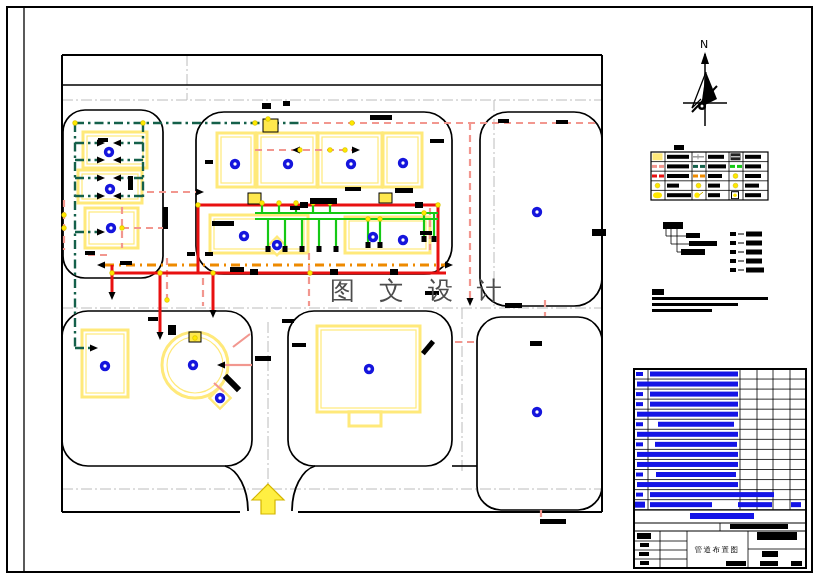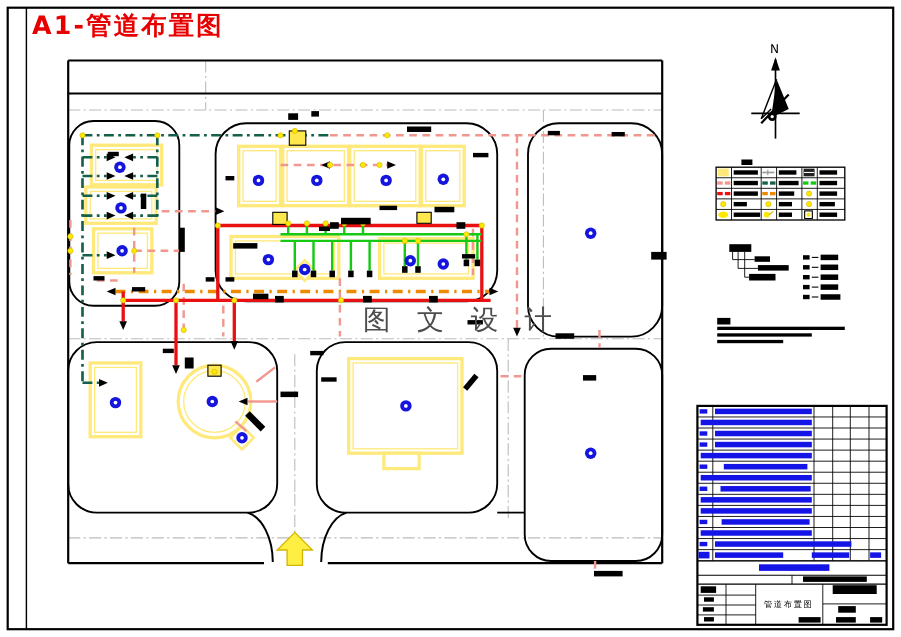--- a/index.html
+++ b/index.html
@@ -6,21 +6,20 @@
   .page{position:relative;width:819px;height:579px;background:#ffffff;overflow:hidden;
         font-family:"DejaVu Sans",sans-serif;}
   #plan-svg{position:absolute;left:0;top:0;}
   .page-title{position:absolute;left:29px;top:8px;font-size:23px;font-weight:bold;
         color:#e60000;letter-spacing:2px;white-space:nowrap;}
 </style>
 </head>
 <body>
 
 <div class="page">
-  <div class="page-title">A1-管道布置图</div>
 
   <svg id="plan-svg" width="819" height="579" viewBox="0 0 819 579">
 
     <g>
       <rect x="7" y="7" width="805" height="565" fill="none" stroke="#000" stroke-width="2"></rect>
       <line x1="24" y1="7" x2="24" y2="572" stroke="#000" stroke-width="1.3"></line>
     </g>
 
     <g id="g-plan">
         <line x1="62" y1="100" x2="602" y2="100" stroke="#bcbcbc" stroke-width="1" stroke-dasharray="11 3 2 3"></line>

